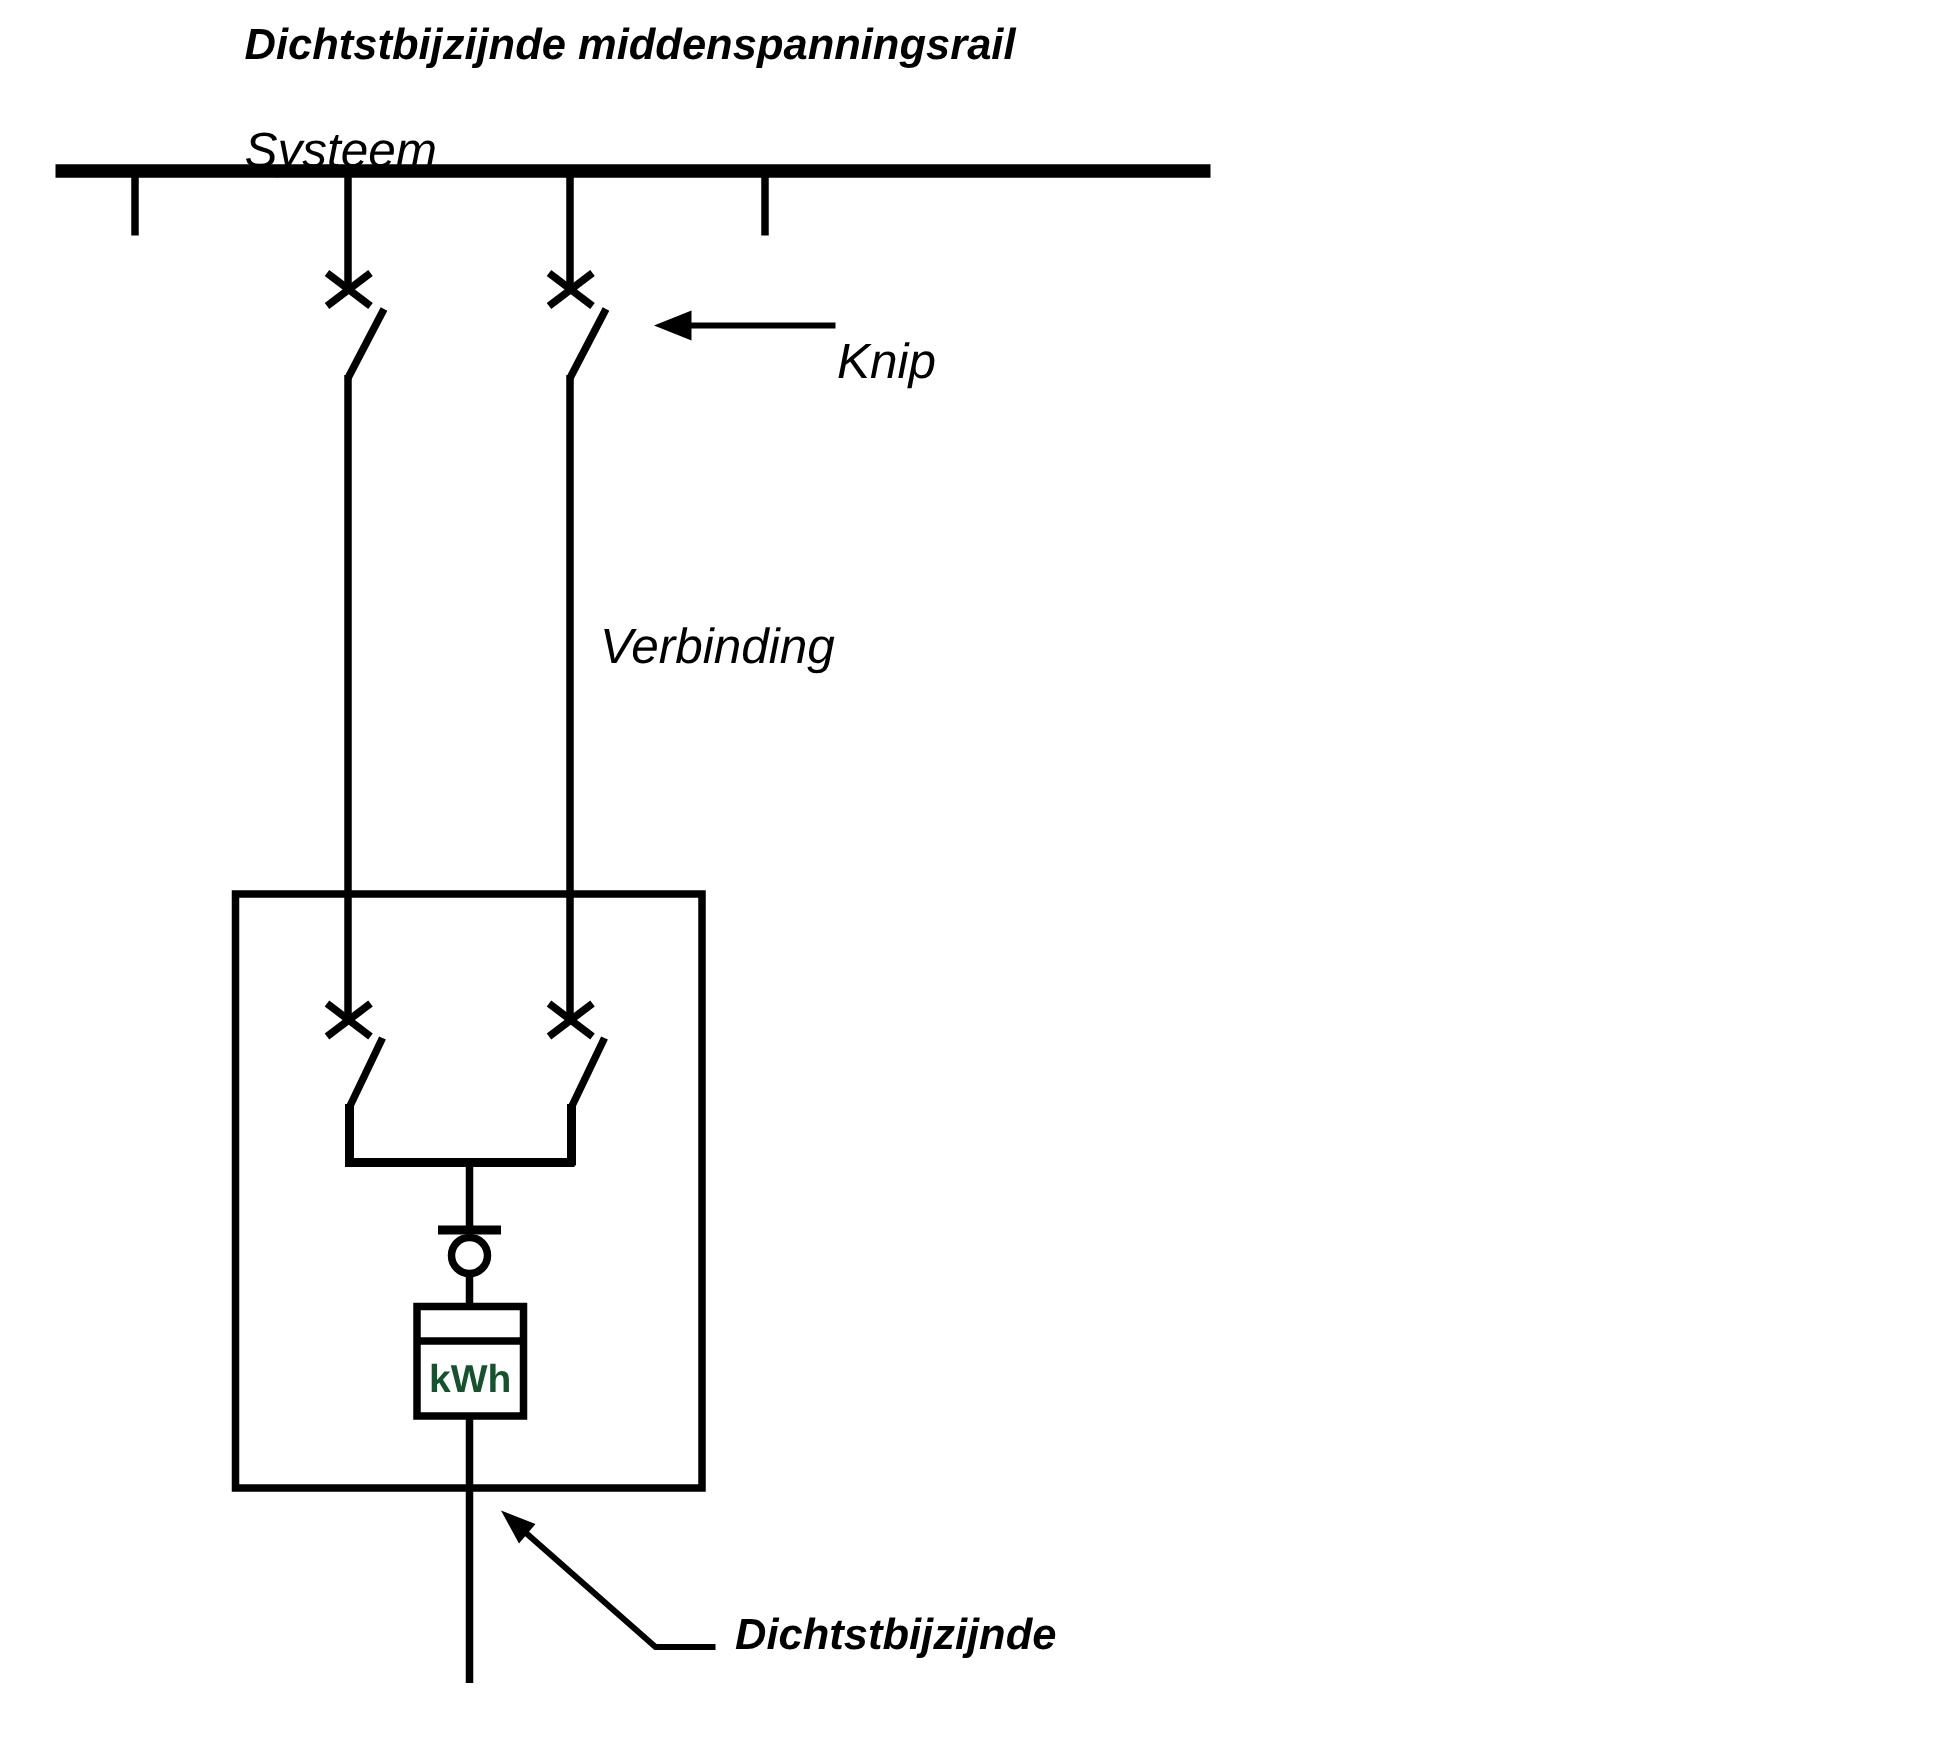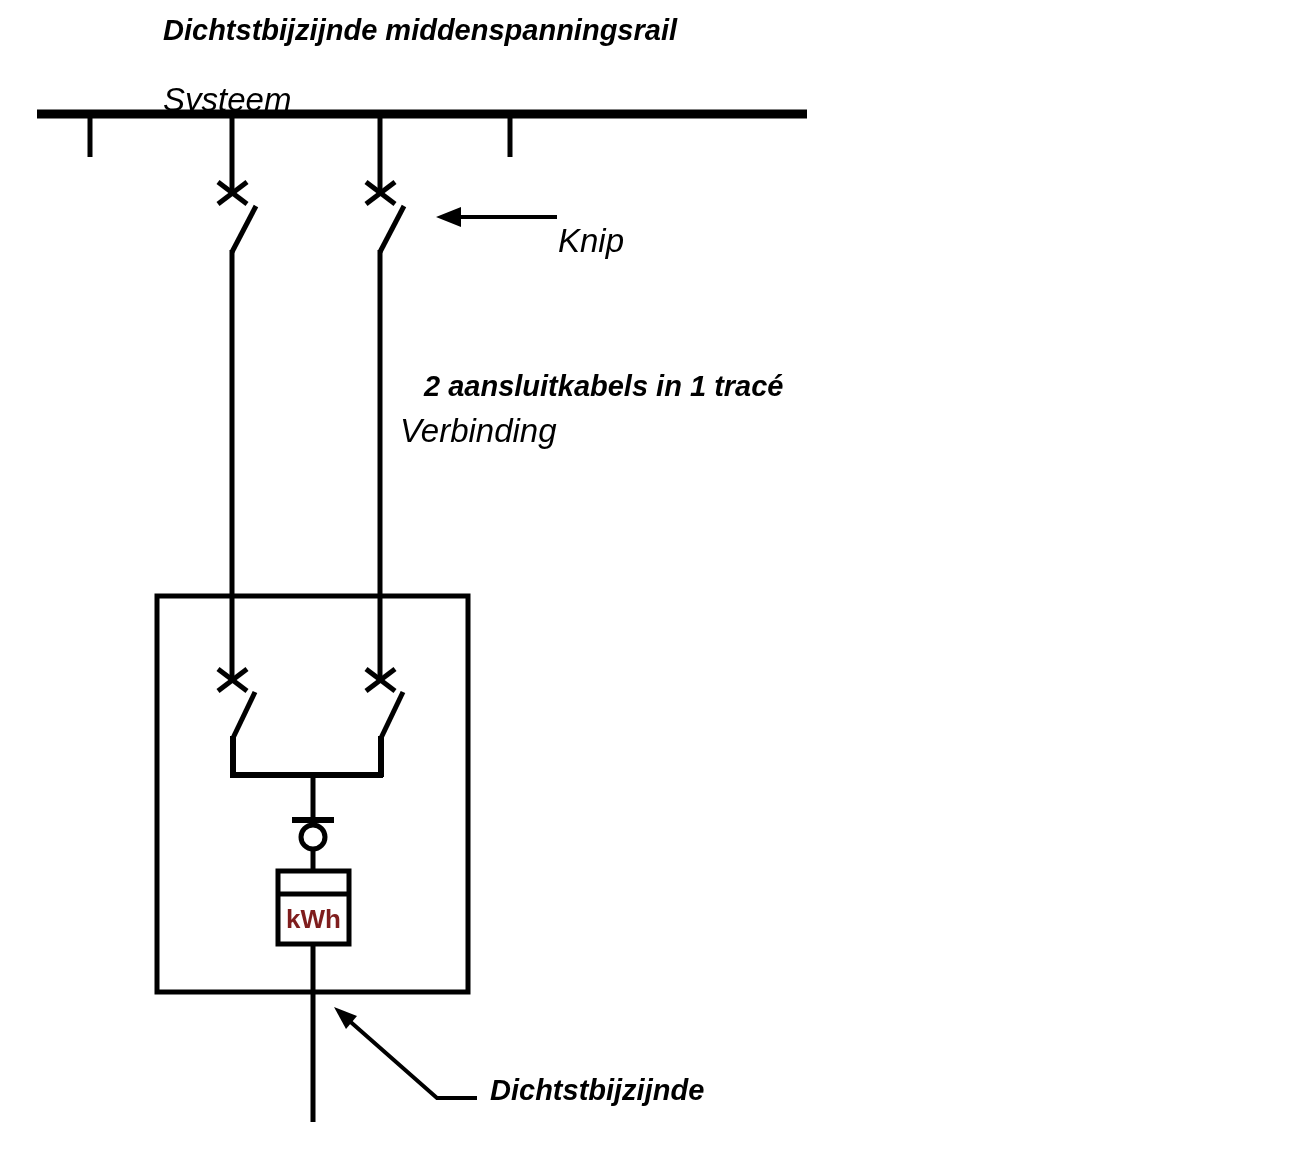--- a/index.html
+++ b/index.html
@@ -41,21 +41,21 @@
     position: absolute;
     left: 278px;
     top: 896px;
     width: 71px;
     height: 47px;
     display: flex;
     align-items: center;
     justify-content: center;
     font-size: 26px;
     font-weight: 700;
-    color: #7f1d1d;
+    color: #14532d;
   }
 </style>
 </head>
 <body>
 
 <div class="stage">
 
   <svg width="1299" height="1160" viewBox="0 0 1299 1160">
 
     <g>
@@ -133,20 +133,19 @@
       <path d="M477,1098 L437,1098 L345,1017" fill="none" stroke="#000" stroke-width="4"></path>
       <polygon points="334,1007 357,1016 346,1029" fill="#000"></polygon>
     </g>
   </svg>
 
   <div class="lbl lbl-bold" style="left:163px; top:16px;">Dichtstbijzijnde middenspanningsrail</div>
   <div class="lbl lbl-reg" style="left:163px; top:55px;margin-top:28px;">Systeem</div>
 
   <div class="lbl lbl-reg" style="left:558px; top:224px;font-style:italic;">Knip</div>
 
-  <div class="lbl lbl-bold" style="left:424px; top:372px;">2 aansluitkabels in 1 tracé</div>
   <div class="lbl lbl-reg" style="left:400px; top:414px;">Verbinding</div>
 
   <div class="lbl lbl-bold" style="left:490px; top:1076px;">Dichtstbijzijnde</div>
 
   <div class="meter-label">kWh</div>
 
 </div>
 
 </body></html>

